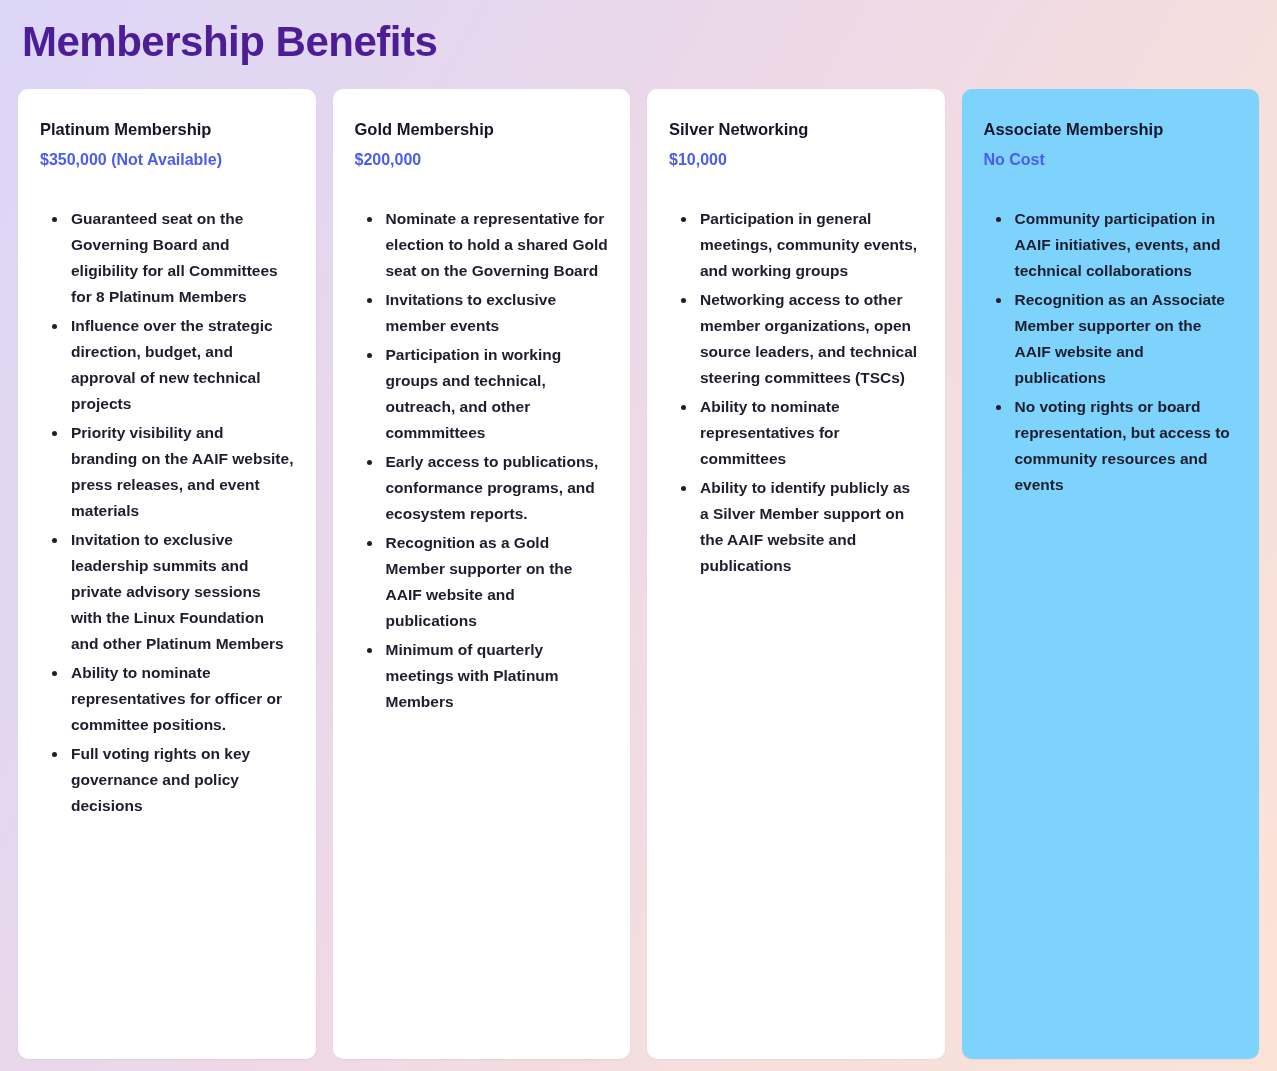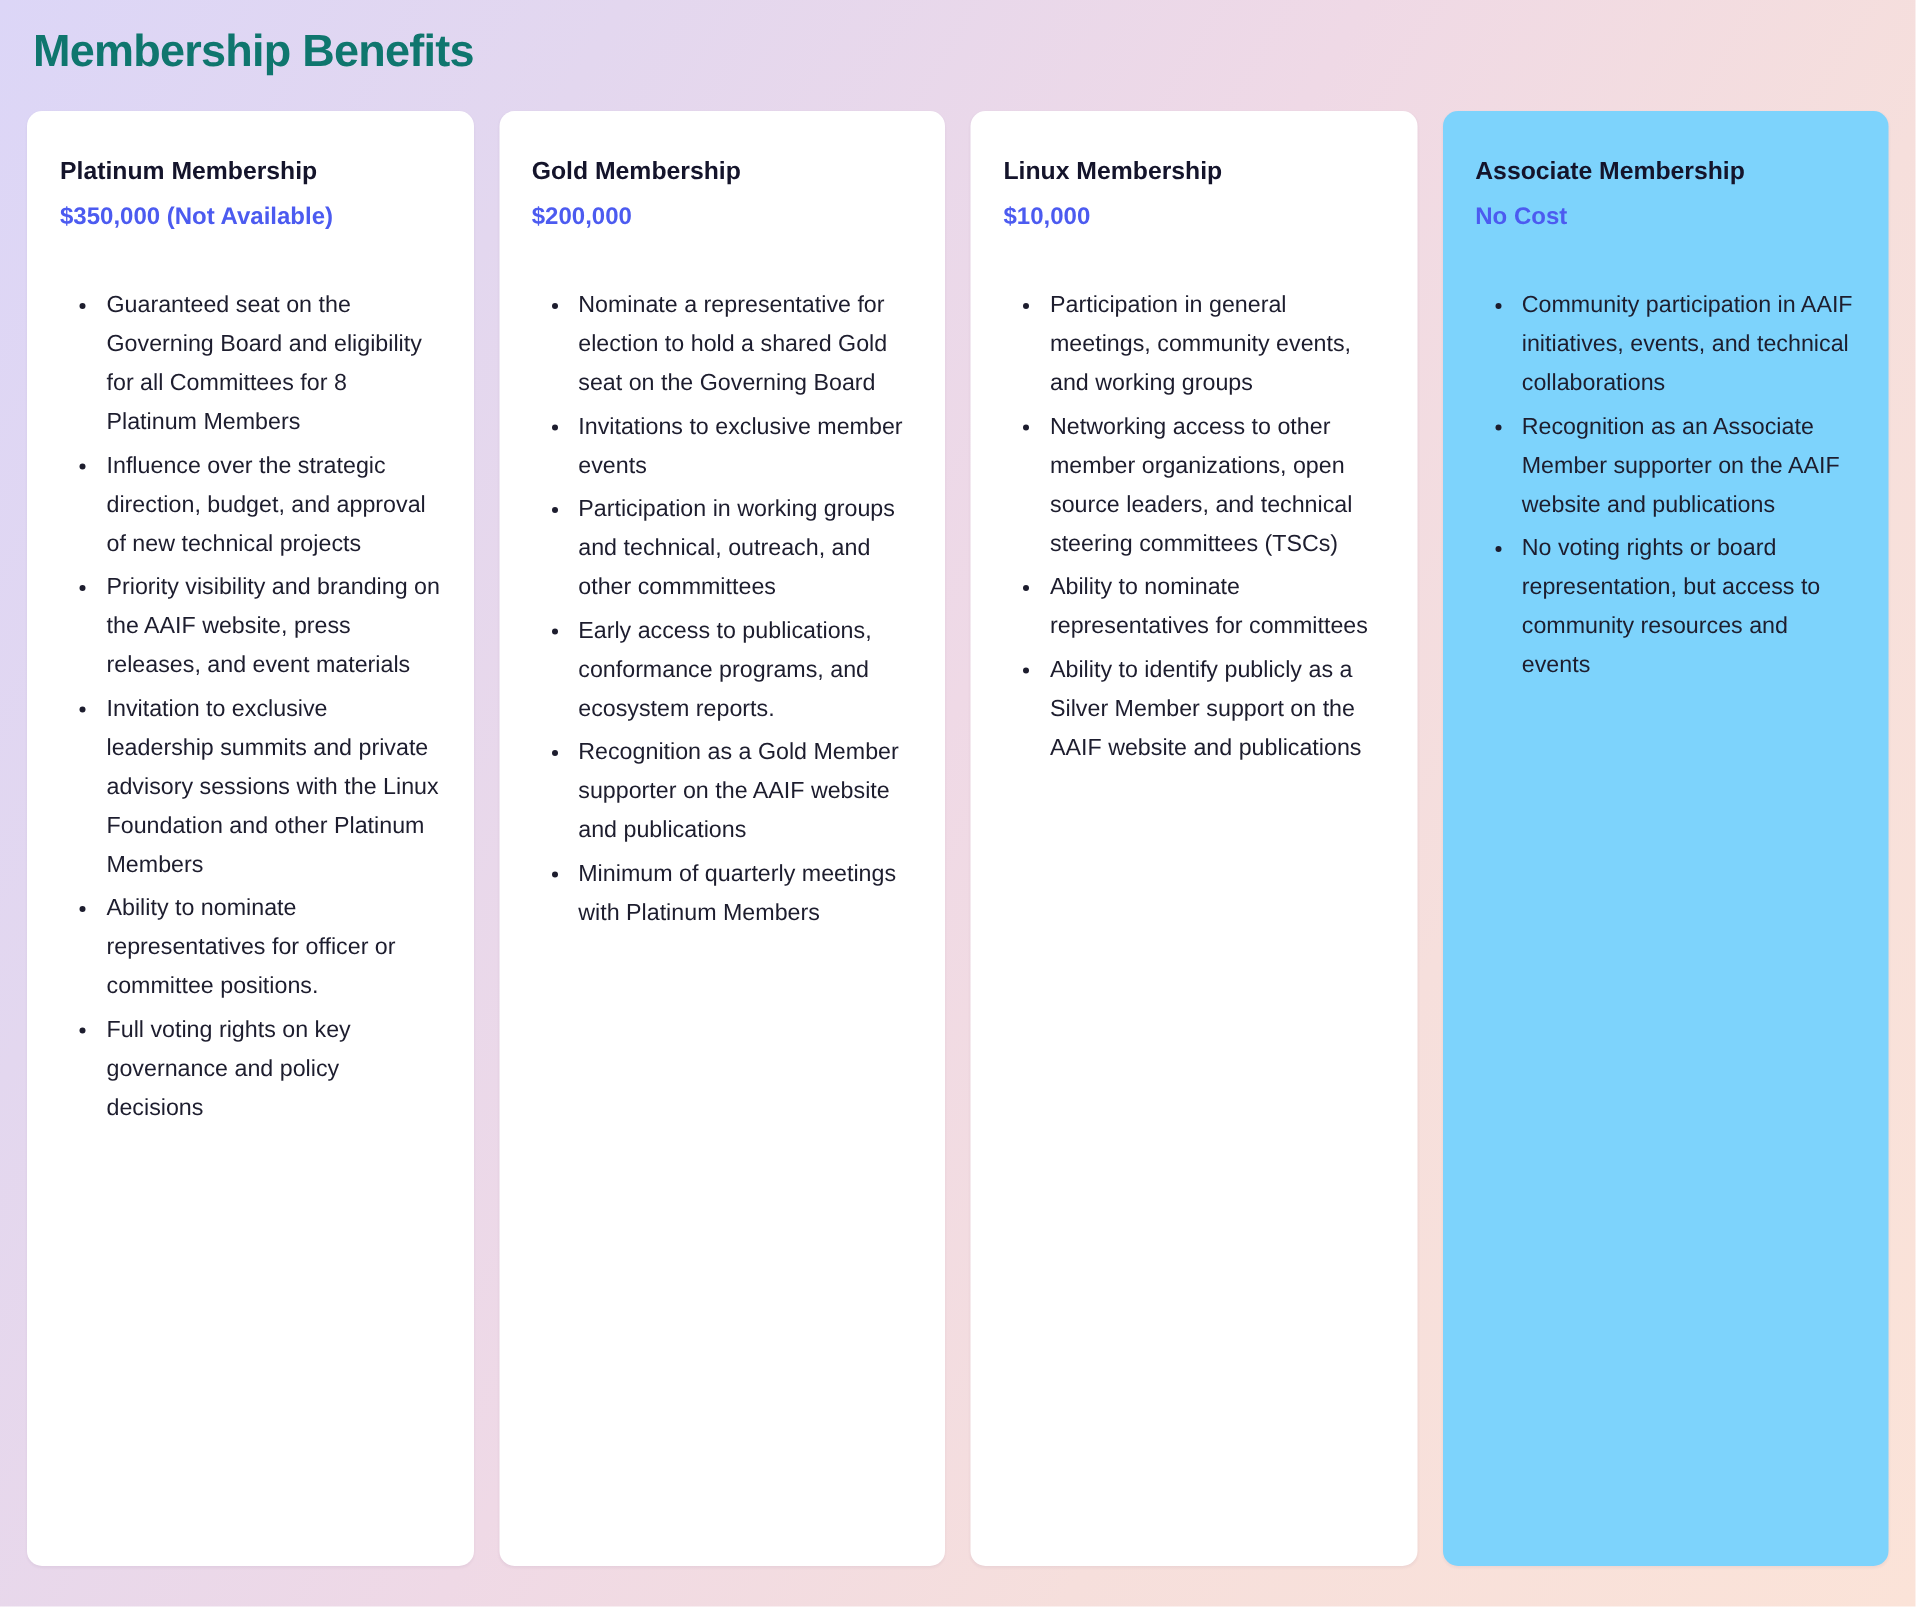--- a/index.html
+++ b/index.html
@@ -14,23 +14,23 @@
     overflow: hidden;
   }
   .page {
     position: relative;
     width: 1277px;
     height: 1071px;
     box-sizing: border-box;
     padding: 0 18px;
   }
   .page-title {
-    font-size: 30px;
+    font-size: 42px;
     font-weight: bold;
-    color: #0f766e;
+    color: #4c1d95;
     letter-spacing: -0.5px;
     margin: 8px 0 0 4px;
     padding-top: 8px;
     line-height: 1.25;
   }
   .cards {
     display: flex;
     gap: 17px;
     margin-top: 20px;
     align-items: center;
@@ -67,20 +67,21 @@
     font-weight: bold;
     font-style: italic;
     color: #14142b;
     line-height: 1.68;
     margin: 0 0 26px 0;
   }
   ul.benefits {
     margin: 0;
     padding-left: 28px;
     list-style: disc;
+    font-weight: bold;
   }
   ul.benefits li {
     font-size: 15.5px;
     color: #1d1d2e;
     line-height: 1.68;
     margin-bottom: 3px;
     padding-left: 3px;
   }
   ul.benefits li::marker {
     color: #1d1d2e;
@@ -114,21 +115,21 @@
         <li>Nominate a representative for election to hold a shared Gold seat on the Governing Board</li>
         <li>Invitations to exclusive member events</li>
         <li>Participation in working groups and technical, outreach, and other commmittees</li>
         <li>Early access to publications, conformance programs, and ecosystem reports.</li>
         <li>Recognition as a Gold Member supporter on the AAIF website and publications</li>
         <li>Minimum of quarterly meetings with Platinum Members</li>
       </ul>
     </div>
 
     <div class="card">
-      <div class="card-title">Linux Membership</div>
+      <div class="card-title">Silver Networking</div>
       <div class="card-price">$10,000</div>
       <ul class="benefits">
         <li>Participation in general meetings, community events, and working groups</li>
         <li>Networking access to other member organizations, open source leaders, and technical steering committees (TSCs)</li>
         <li>Ability to nominate representatives for committees</li>
         <li>Ability to identify publicly as a Silver Member support on the AAIF website and publications</li>
       </ul>
     </div>
 
     <div class="card associate">

